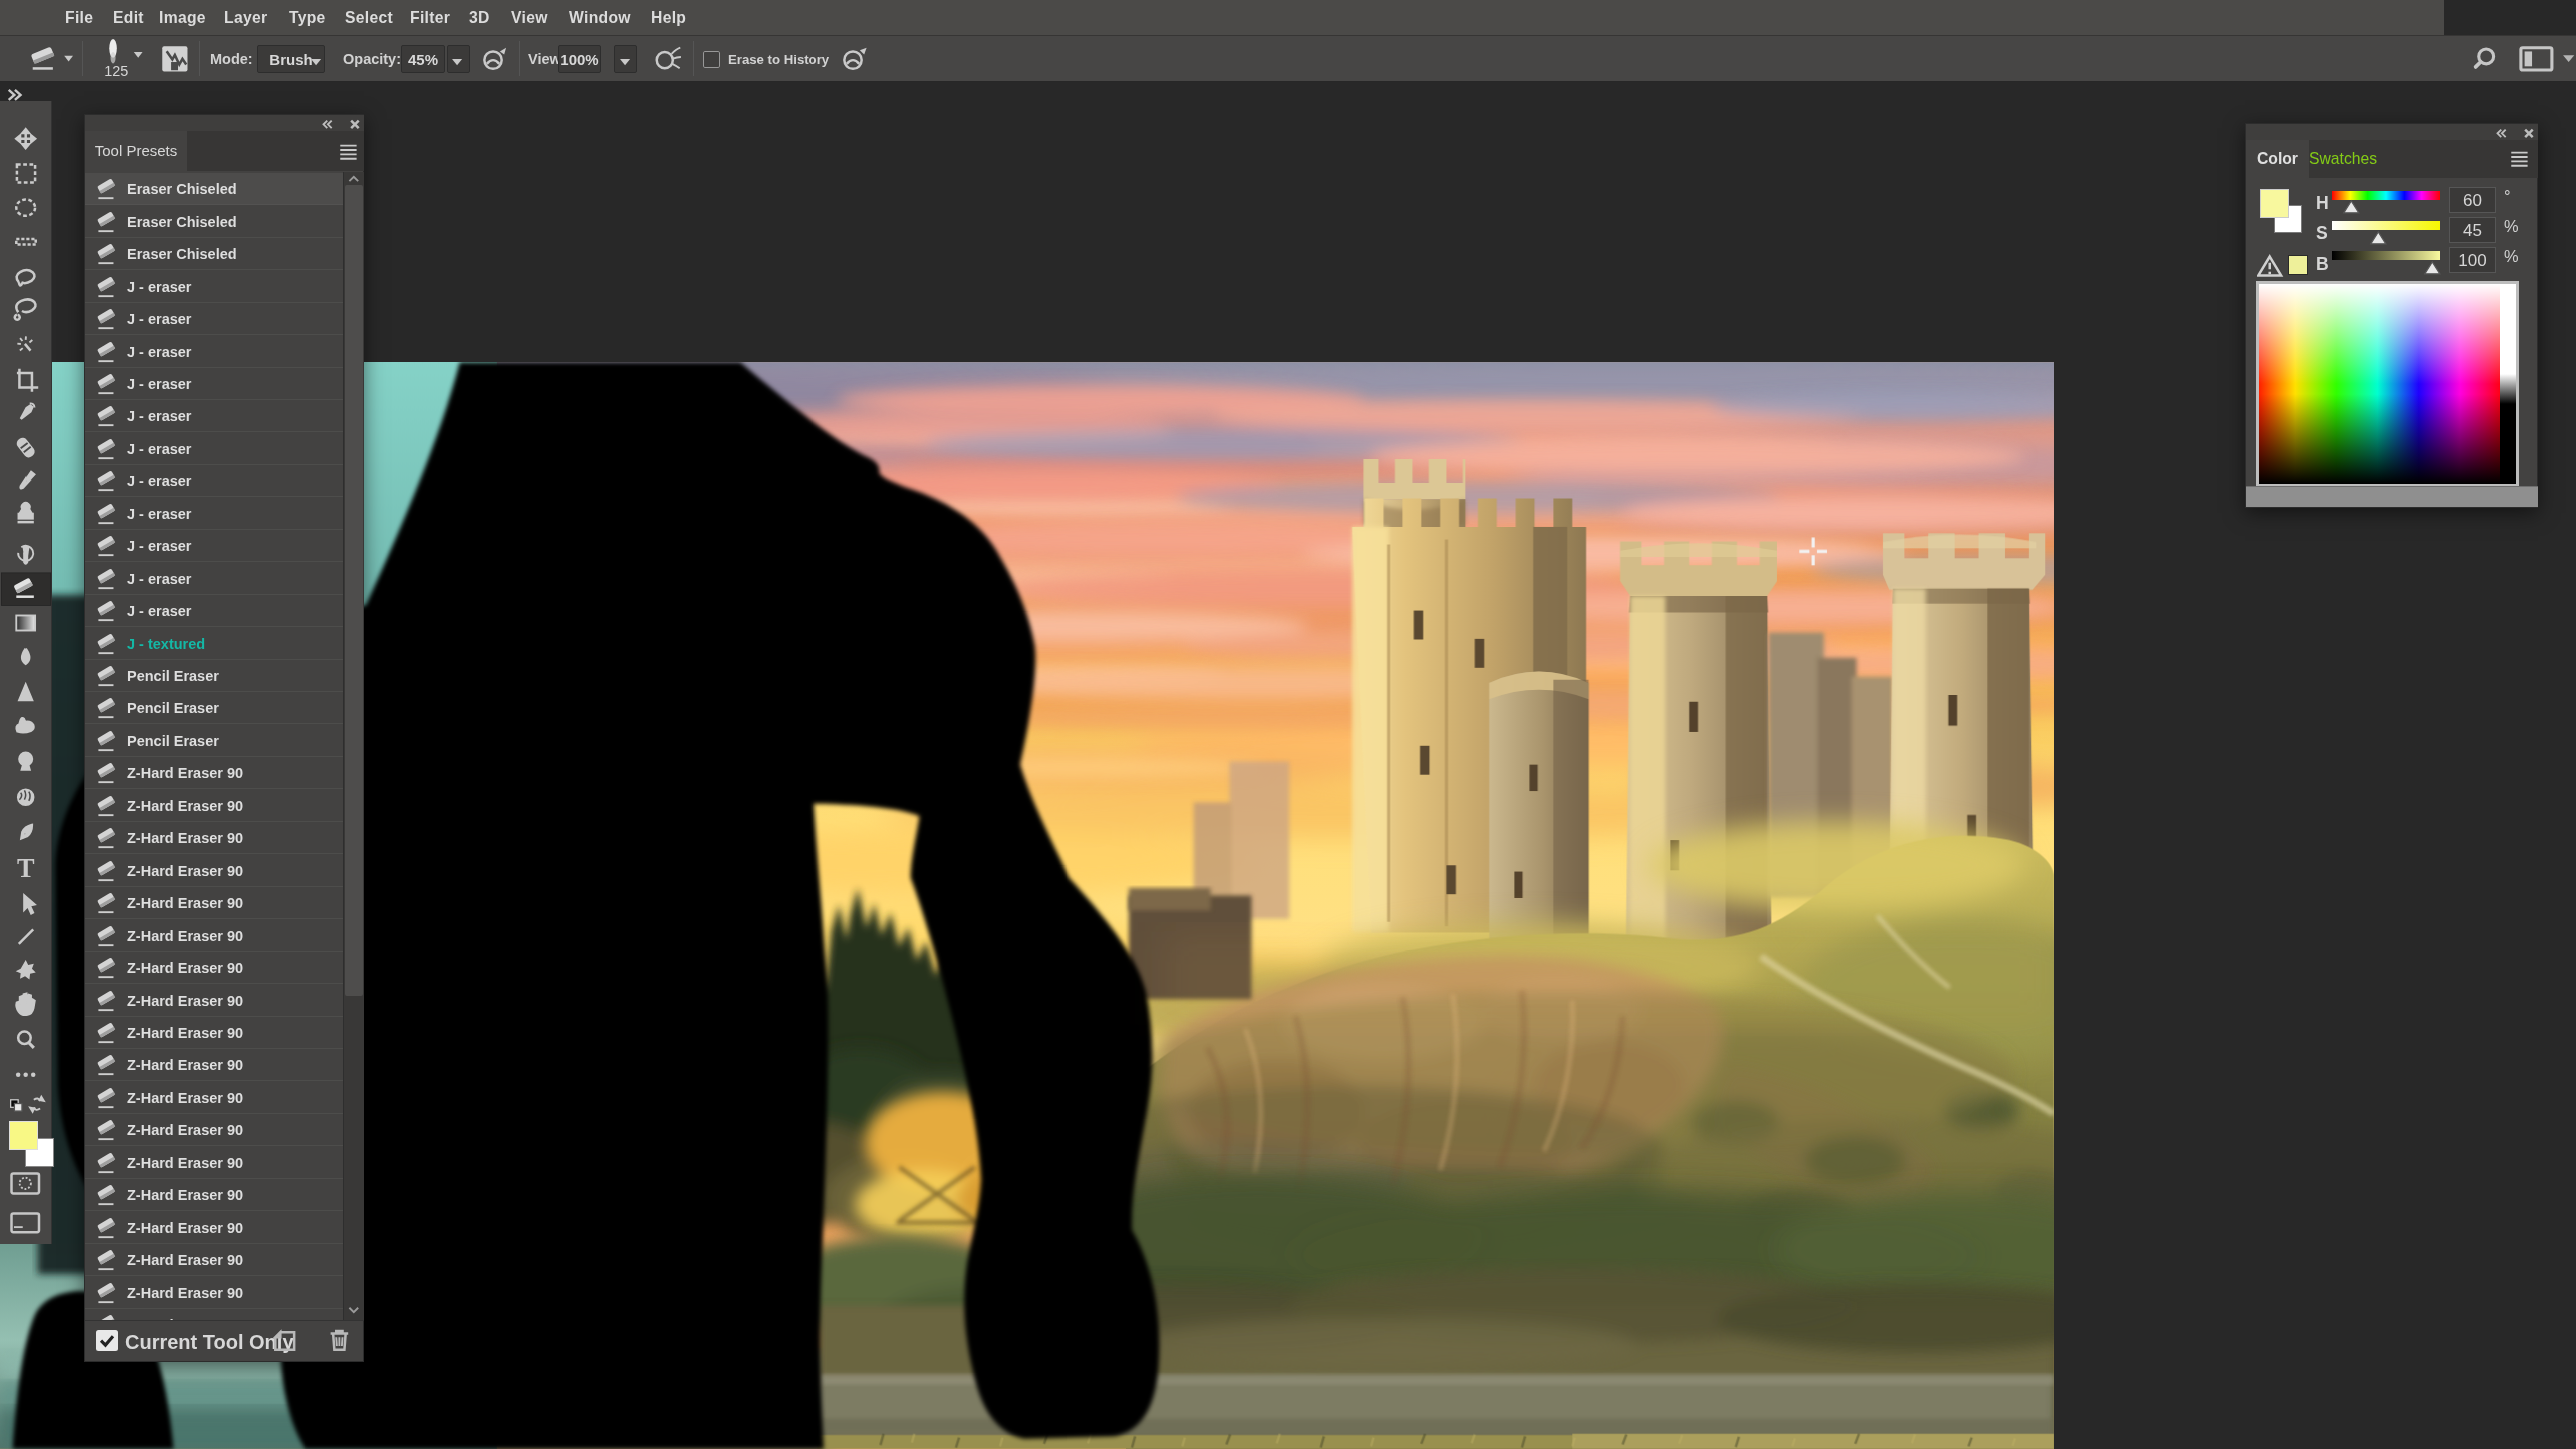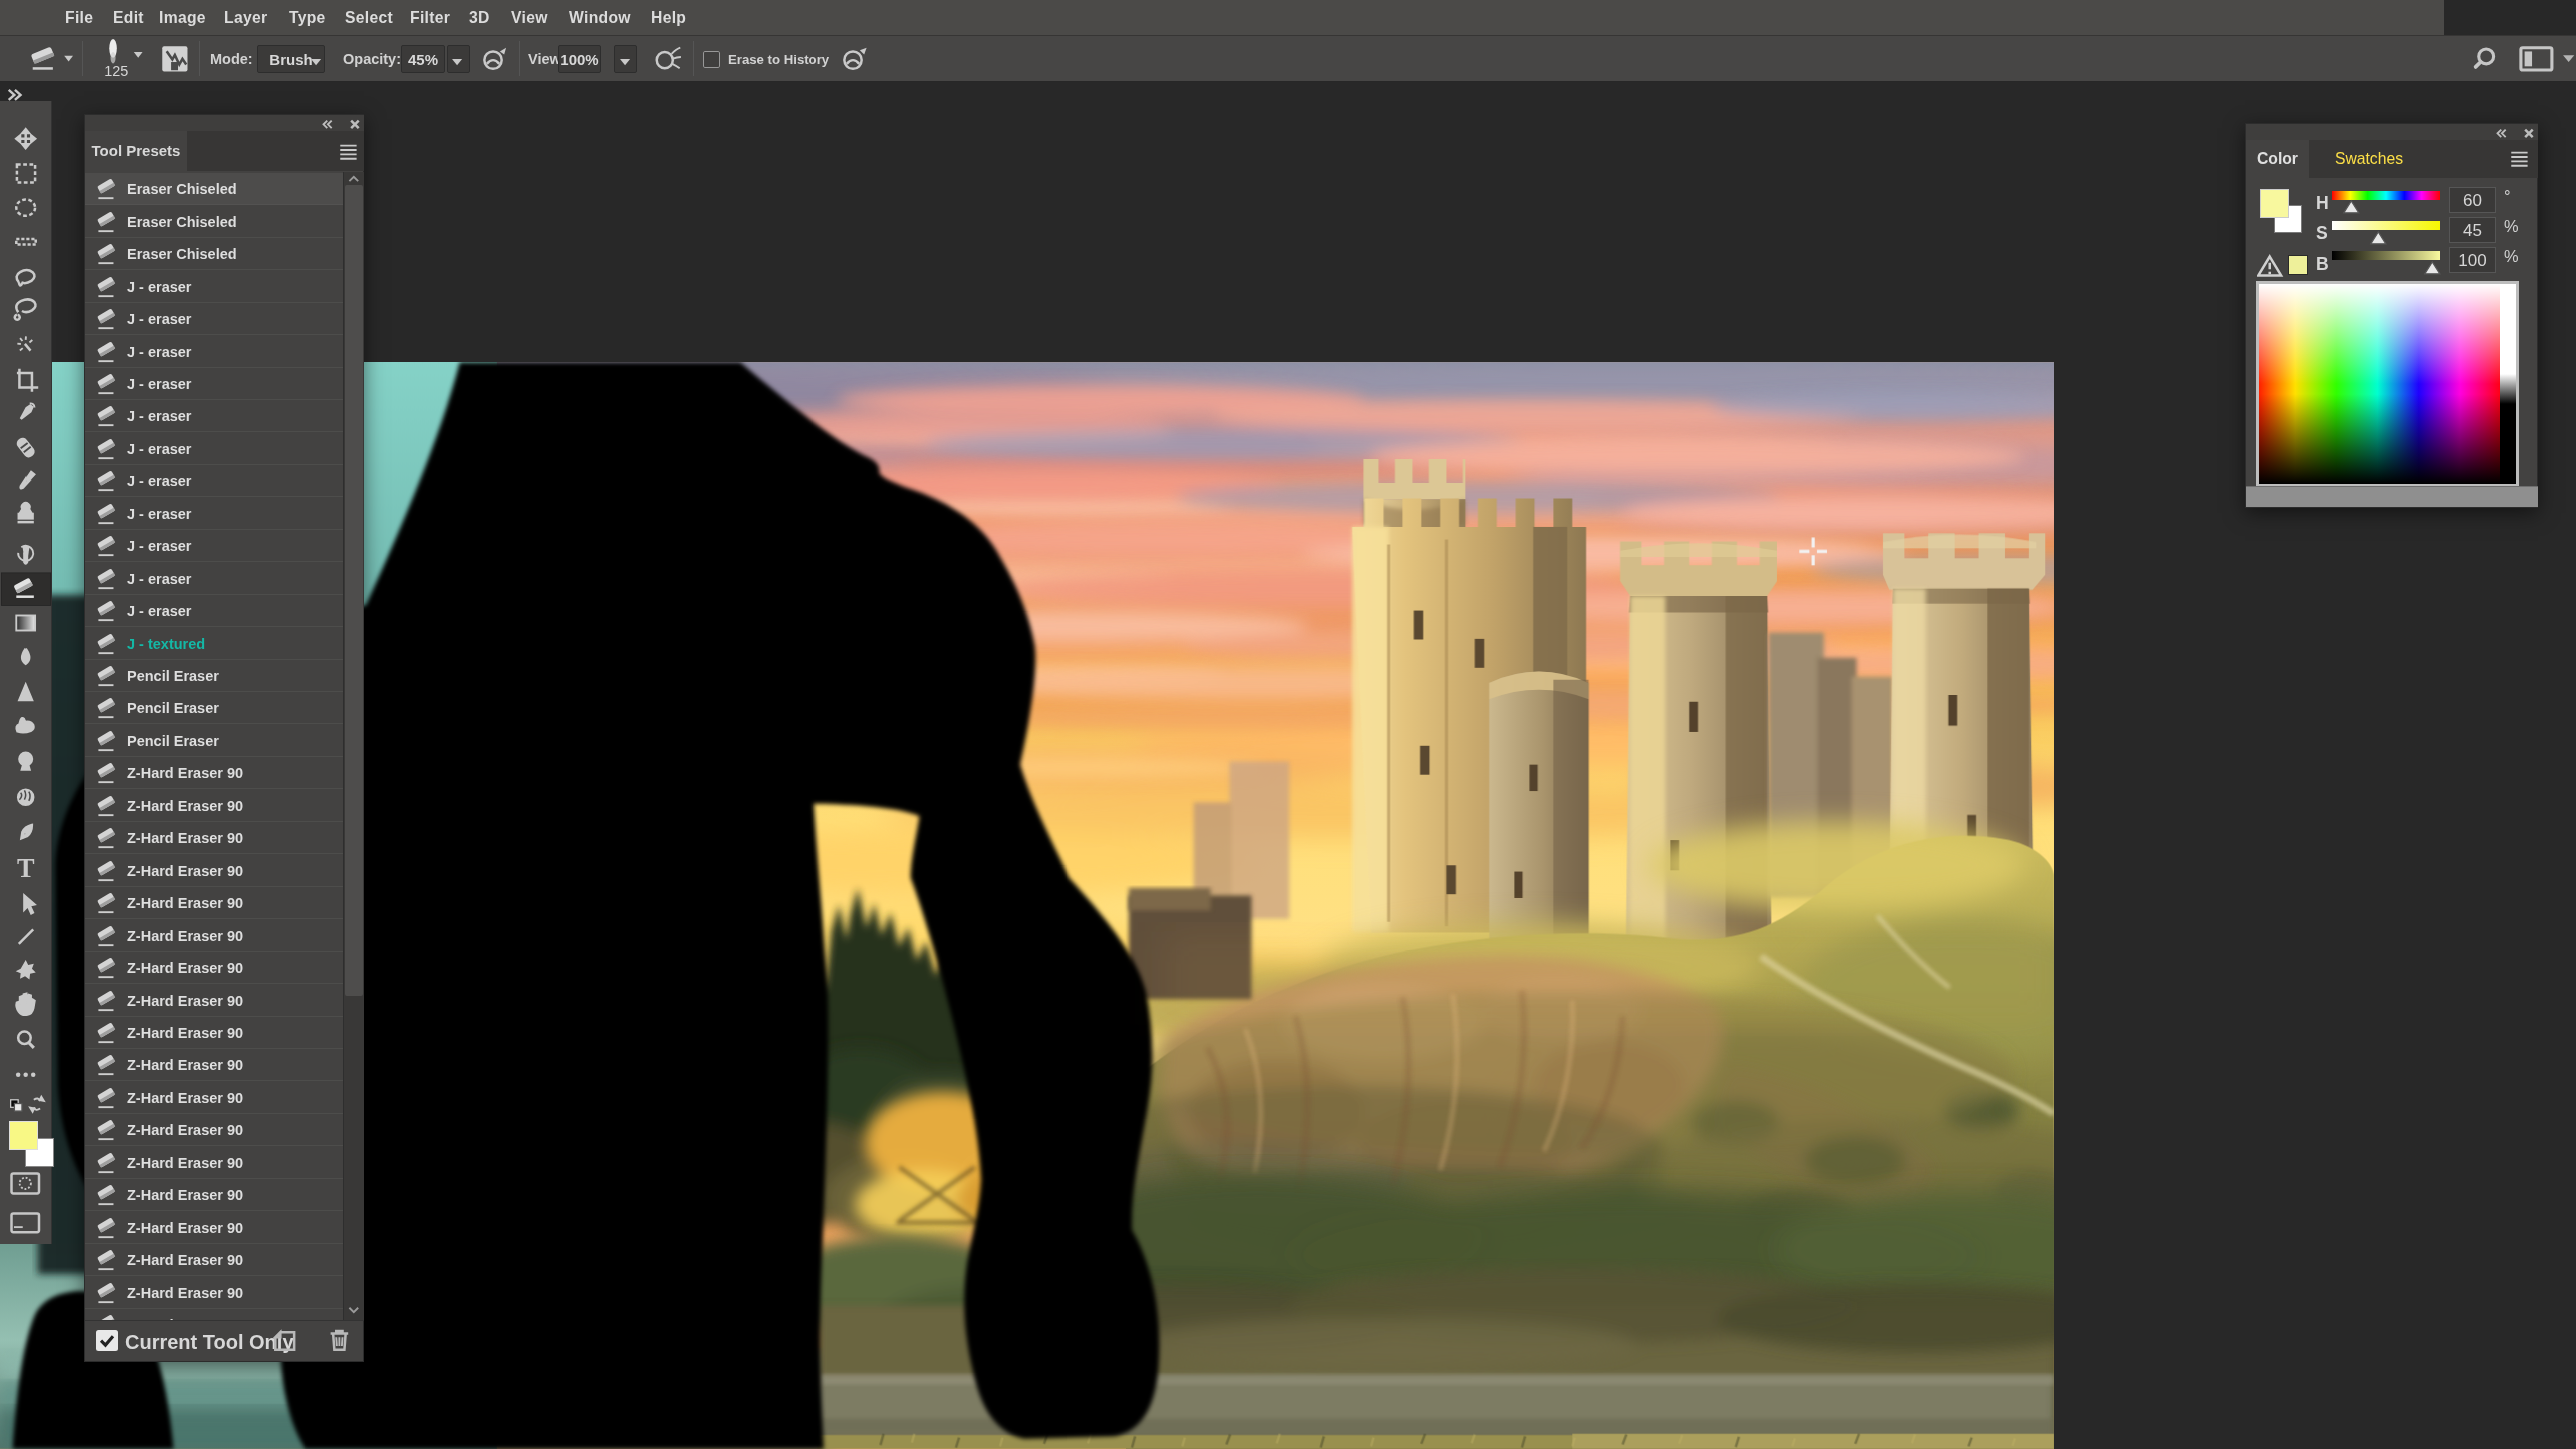--- a/index.html
+++ b/index.html
@@ -604,21 +604,21 @@
 
   <div id="tpp" class="panel">
 
     <div class="abs" style="left:0; top:0; width:279px; height:16.4px; background:#3f3e3d;"></div>
     <svg class="abs" style="left:236px; top:2.5px;" width="44" height="14" viewBox="0 0 70 22">
       <path d="M10,4 l-6,6 6,6 M17,4 l-6,6 6,6" stroke="#bdbdbd" stroke-width="3" fill="none"></path>
       <path d="M48,4 l12,12 M60,4 l-12,12" stroke="#bdbdbd" stroke-width="4"></path>
     </svg>
 
     <div class="abs" style="left:0; top:16.4px; width:279px; height:40px; background:#373635;"></div>
-    <div class="abs" style="left:0; top:16.4px; width:102px; height:40px; background:#434241; color:#d8d8d8; font-size:15px; font-weight:bold; line-height:40px; text-align:center;">Tool Presets</div>
+    <div class="abs" style="left:0; top:16.4px; width:102px; height:40px; background:#434241; color:#d8d8d8; font-size:15px; font-weight:normal; line-height:40px; text-align:center;">Tool Presets</div>
     <svg class="abs" style="left:254px; top:28px;" width="21.4" height="19" viewBox="0 0 34 30">
       <path d="M2,4 l26,0 M2,11 l26,0 M2,18 l26,0 M2,25 l26,0" stroke="#c9c9c9" stroke-width="3"></path>
     </svg>
 
     <div id="tpplist" class="abs" style="left:0; top:57px; width:258px; height:1148px; overflow:hidden;">
       <div class="abs" style="left:0; top:1.3px; width:258px; height:32px; border-bottom:0.6px solid rgba(90,90,88,0.45); background:#4d4c4b;">
         <svg class="abs" style="left:8.8px; top:5px;" width="26.4" height="24" viewBox="0 0 42 38">
           <g transform="translate(20,14) rotate(-30)">
             <rect x="-13" y="-8" width="26" height="13" rx="3" fill="#d4d4d4"></rect>
             <rect x="-13" y="0" width="26" height="5" fill="#9f9f9f"></rect>
@@ -1005,21 +1005,21 @@
   </div>
 
   <div id="colp" class="panel">
     <div class="abs" style="left:0; top:0; width:292px; height:16.4px; background:#3f3e3d;"></div>
     <svg class="abs" style="left:249px; top:2.5px;" width="44" height="14" viewBox="0 0 70 22">
       <path d="M10,4 l-6,6 6,6 M17,4 l-6,6 6,6" stroke="#bdbdbd" stroke-width="3" fill="none"></path>
       <path d="M48,4 l12,12 M60,4 l-12,12" stroke="#bdbdbd" stroke-width="4"></path>
     </svg>
     <div class="abs" style="left:0; top:16.4px; width:292px; height:38px; background:#373635;"></div>
     <div class="abs" style="left:0; top:16.4px; width:63px; height:38px; background:#434241; color:#e0e0e0; font-size:15.7px; font-weight:bold; line-height:38px; text-align:center;">Color</div>
-    <div class="abs" style="left:63px; top:16.4px; width:94px; height:38px; color:#fde047; font-size:15.7px; line-height:38px; text-align:right;">Swatches</div>
+    <div class="abs" style="left:63px; top:16.4px; width:94px; height:38px; color:#84cc16; font-size:15.7px; line-height:38px; text-align:left;">Swatches</div>
     <svg class="abs" style="left:264px; top:26.4px;" width="21.4" height="19" viewBox="0 0 34 30">
       <path d="M2,4 l26,0 M2,11 l26,0 M2,18 l26,0 M2,25 l26,0" stroke="#c9c9c9" stroke-width="3"></path>
     </svg>
 
     <div class="abs" style="left:28px; top:81px; width:28px; height:28px; background:#ffffff; border:1.9px solid #7a7a7a;"></div>
     <div class="abs" style="left:14px; top:65px; width:29px; height:29px; background:#f8f89e; border:1.9px solid #cccccc;"></div>
 
     <svg class="abs" style="left:11.3px; top:130px;" width="28" height="24" viewBox="0 0 44 38">
       <path d="M20,4 L38,34 L2,34 z" fill="none" stroke="#d0d0d0" stroke-width="4"></path>
       <path d="M20,14 l0,10 M20,28 l0,4" stroke="#d0d0d0" stroke-width="4"></path>

